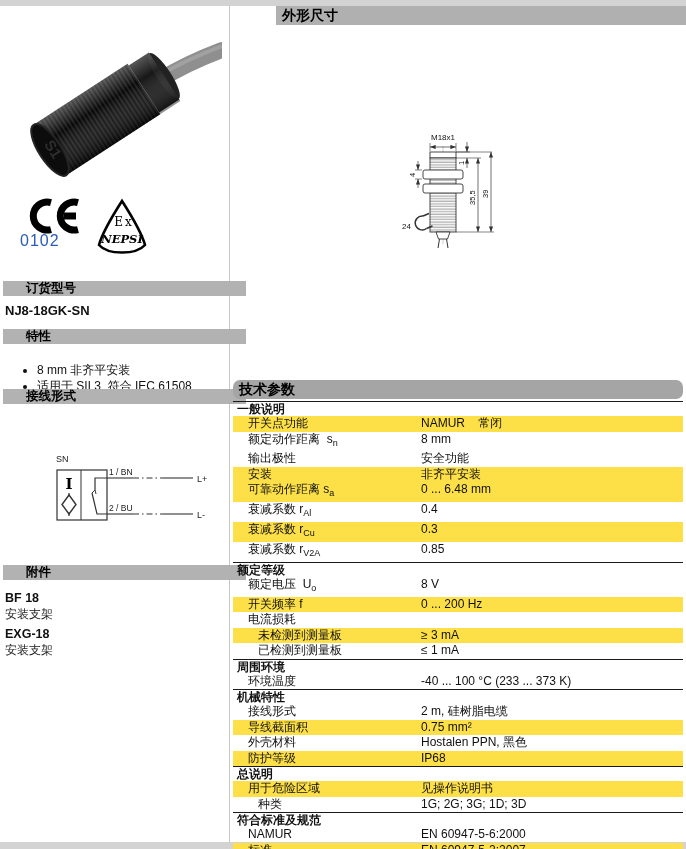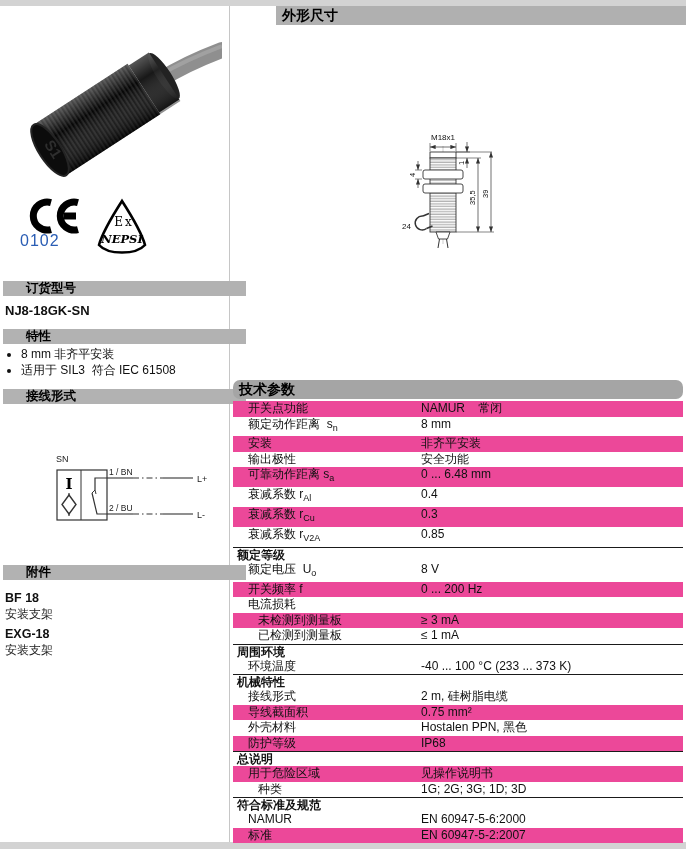--- a/index.html
+++ b/index.html
@@ -9,30 +9,30 @@
   .strip.top{top:0;height:6px;}
   .strip.bottom{top:842px;height:7px;}
   .vdivider{position:absolute;left:229px;top:6px;height:836px;width:1px;background:#c6c6c6;}
   .abs{position:absolute;}
   .bar{background:#b2b2b2;color:#000;font-weight:bold;}
   .bar.left-bar{left:3px;width:220px;height:15px;font-size:12.5px;line-height:15px;padding-left:23px;}
   .bar.right-bar{left:233px;width:444px;height:19px;font-size:14px;line-height:19px;padding-left:6px;background:#b0b0b0;}
   .bar.tech-bar{background:#a5a5a5;}
   .model{left:5px;top:303px;font-weight:bold;font-size:13px;}
   .features{left:5px;top:348px;width:218px;}
-  .features ul{margin:0;padding-left:16px;}
+  .features ul{margin:16px;padding-left:16px;}
   .features li{font-size:12px;line-height:13px;margin-bottom:3px;white-space:pre-wrap;}
   .accessories{left:5px;top:586px;width:218px;}
   .acc-model{font-weight:bold;font-size:12.5px;line-height:16px;margin-top:4px;}
   .acc-desc{font-size:12px;line-height:16px;color:#222;}
   
   .tech-table{left:233px;top:401px;width:450px;font-size:12px;}
   .tsec{border-top:1px solid #1a1a1a;font-weight:bold;font-size:12px;line-height:13px;padding:1px 0 0 4px;}
   .trow{display:flex;line-height:15.5px;min-height:15.5px;}
-  .trow.shade{background:#ec4899;}
+  .trow.shade{background:#fde047;}
   .tlab{width:173px;padding-left:15px;flex:none;white-space:pre-wrap;}
   .tlab.ind{padding-left:25px;width:163px;font-family:Liberation Serif, serif;}
   .tval{flex:1;white-space:pre-wrap;}
   sub{font-size:9px;}
   .ce-code{left:20px;top:232px;font-size:16px;color:#2a5db4;letter-spacing:1px;}
   svg text{font-family:"Liberation Sans","DejaVu Sans",sans-serif;}
   .serif-txt{font-family:"DejaVu Serif","Liberation Serif",serif;}
 </style>
 </head>
 <body>
@@ -175,36 +175,37 @@
 
     <g>
       <path d="M25,86 a7,7 0 1 0 3.5,12.5" fill="none" stroke="#333" stroke-width="1.5"></path>
       <path d="M25,86 l6,-2.5 M28.5,98.5 l6,-2.5" stroke="#333" stroke-width="1.5" fill="none"></path>
     </g>
     <text x="4" y="99" font-size="8" fill="#111">24</text>
   </svg>
 
   <div class="abs bar right-bar tech-bar" style="top:380px;border-radius:7px;">技术参数</div>
   <div class="abs tech-table">
+      <div class="tsec">一般说明</div>
       <div class="trow shade">
         <span class="tlab">开关点功能</span>
         <span class="tval">NAMUR    常闭</span>
       </div>
       <div class="trow">
         <span class="tlab">额定动作距离  s<sub>n</sub></span>
         <span class="tval">8 mm</span>
       </div>
+      <div class="trow">
+        <span class="tlab">输出极性</span>
+        <span class="tval">安全功能</span>
+      </div>
       <div class="trow shade">
         <span class="tlab">安装</span>
         <span class="tval">非齐平安装</span>
       </div>
-      <div class="trow">
-        <span class="tlab">输出极性</span>
-        <span class="tval">安全功能</span>
-      </div>
       <div class="trow shade">
         <span class="tlab">可靠动作距离 s<sub>a</sub></span>
         <span class="tval">0 ... 6.48 mm</span>
       </div>
       <div class="trow">
         <span class="tlab">衰减系数 r<sub>Al</sub></span>
         <span class="tval">0.4</span>
       </div>
       <div class="trow shade">
         <span class="tlab">衰减系数 r<sub>Cu</sub></span>

